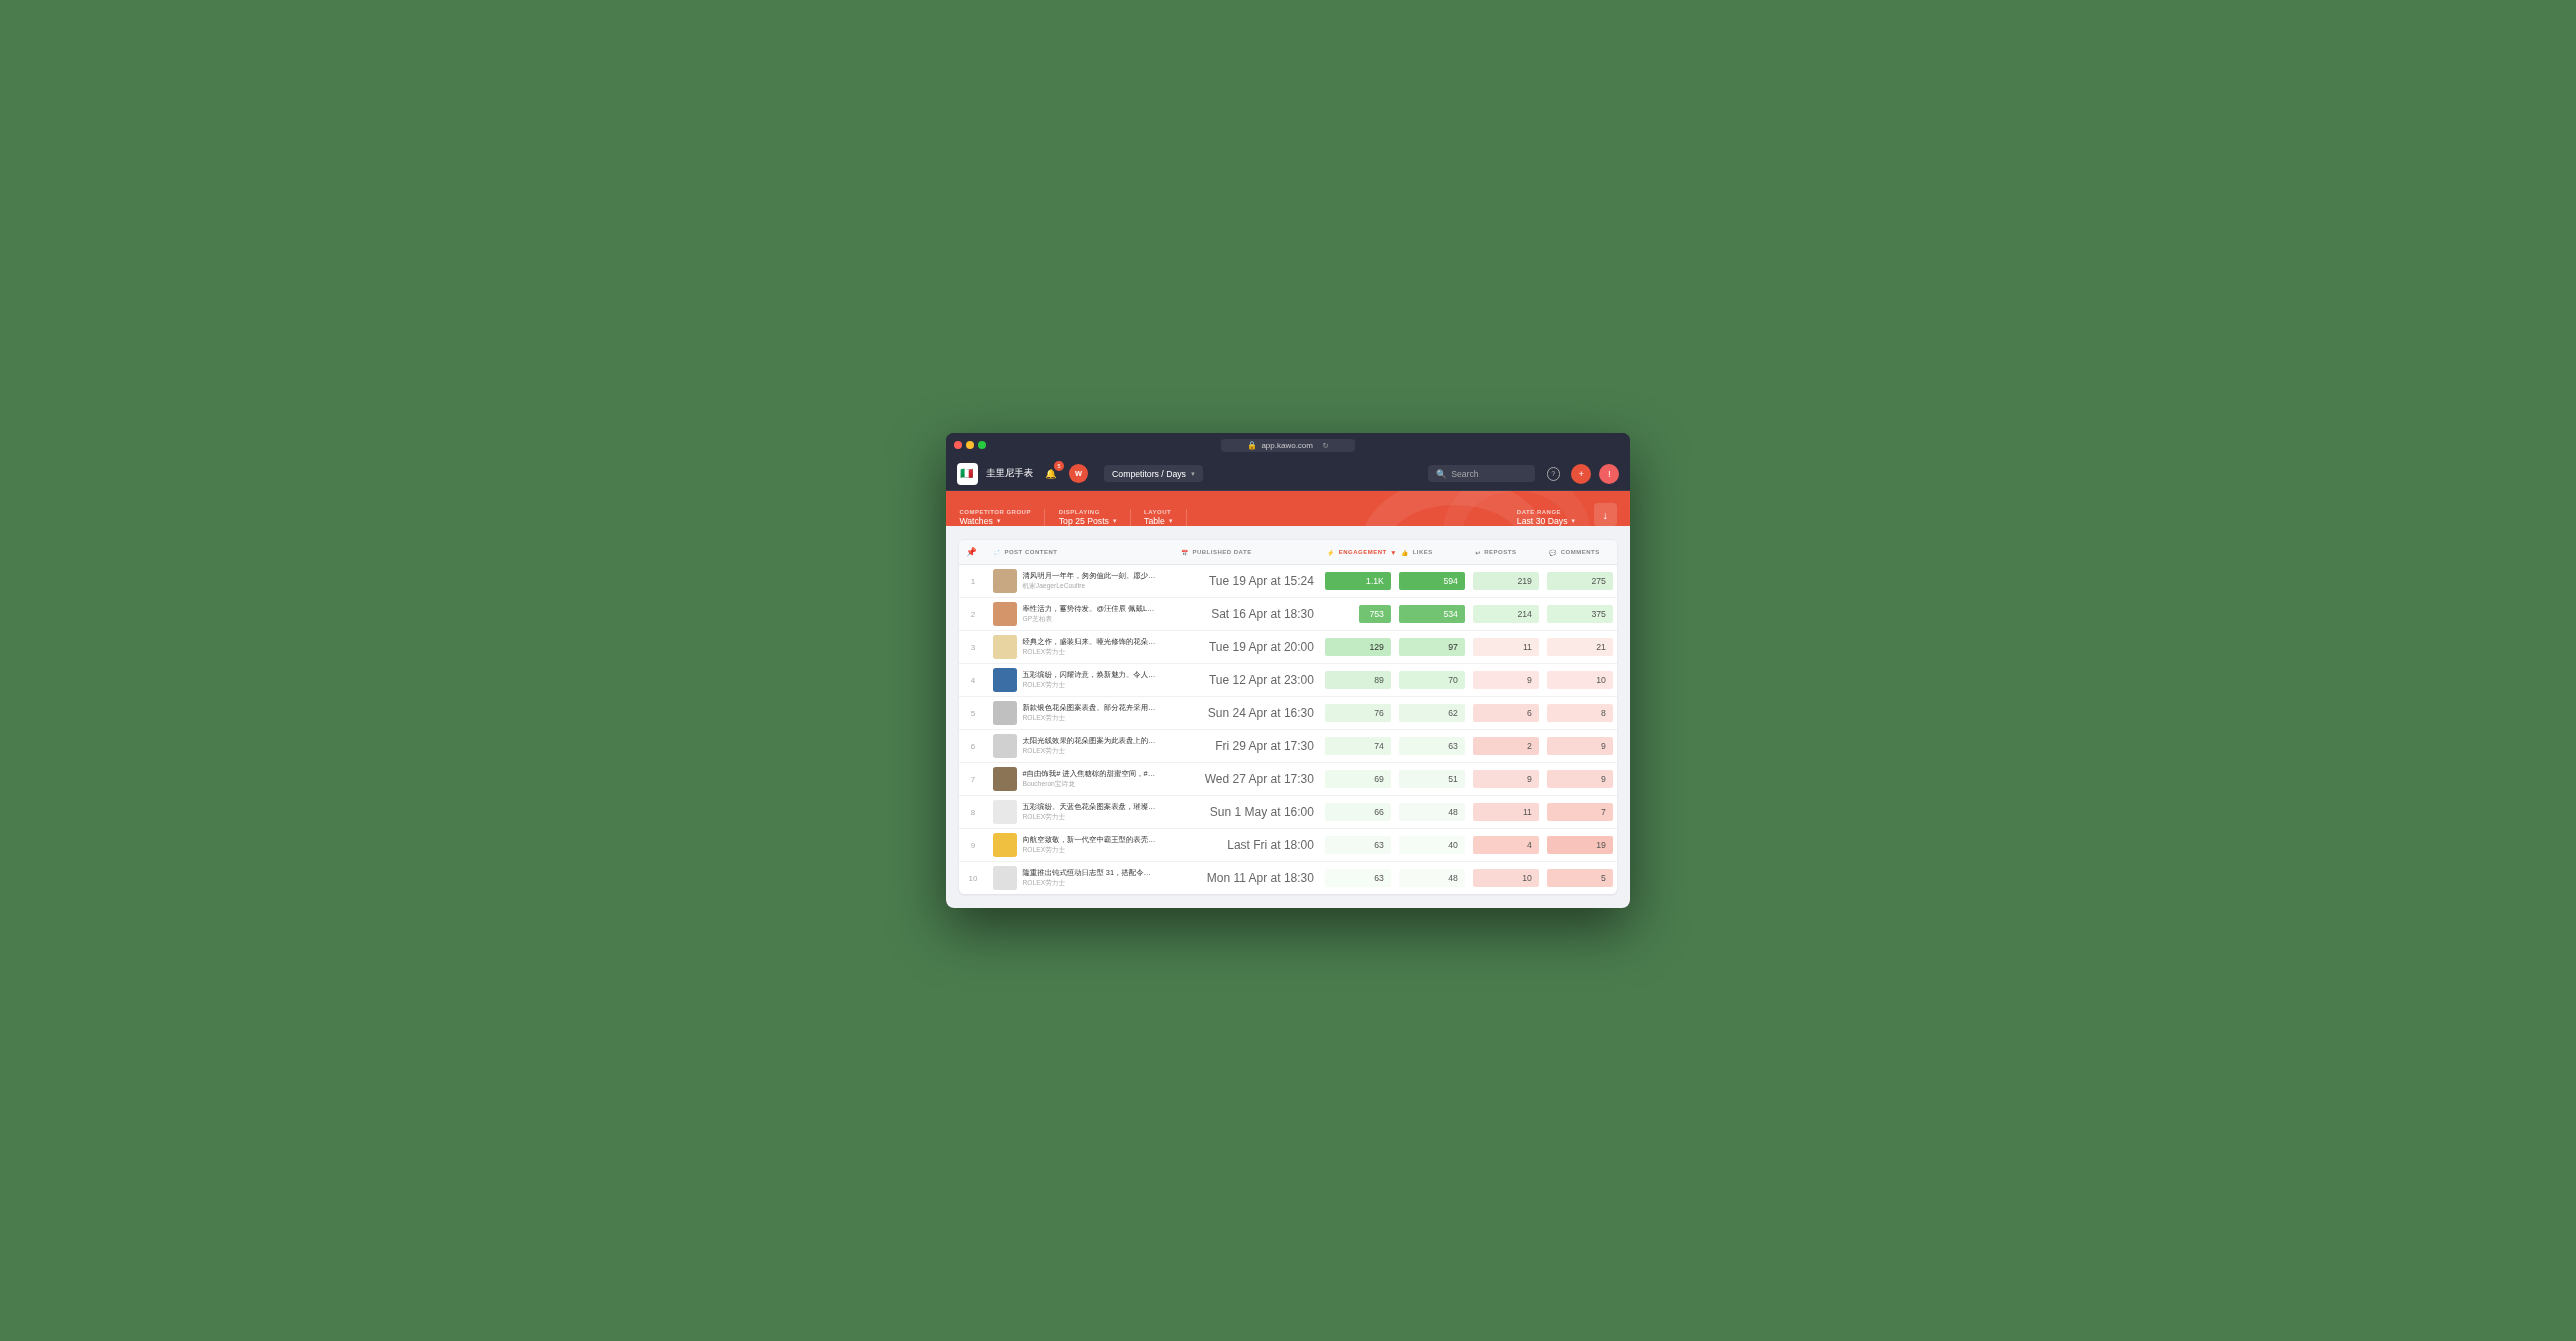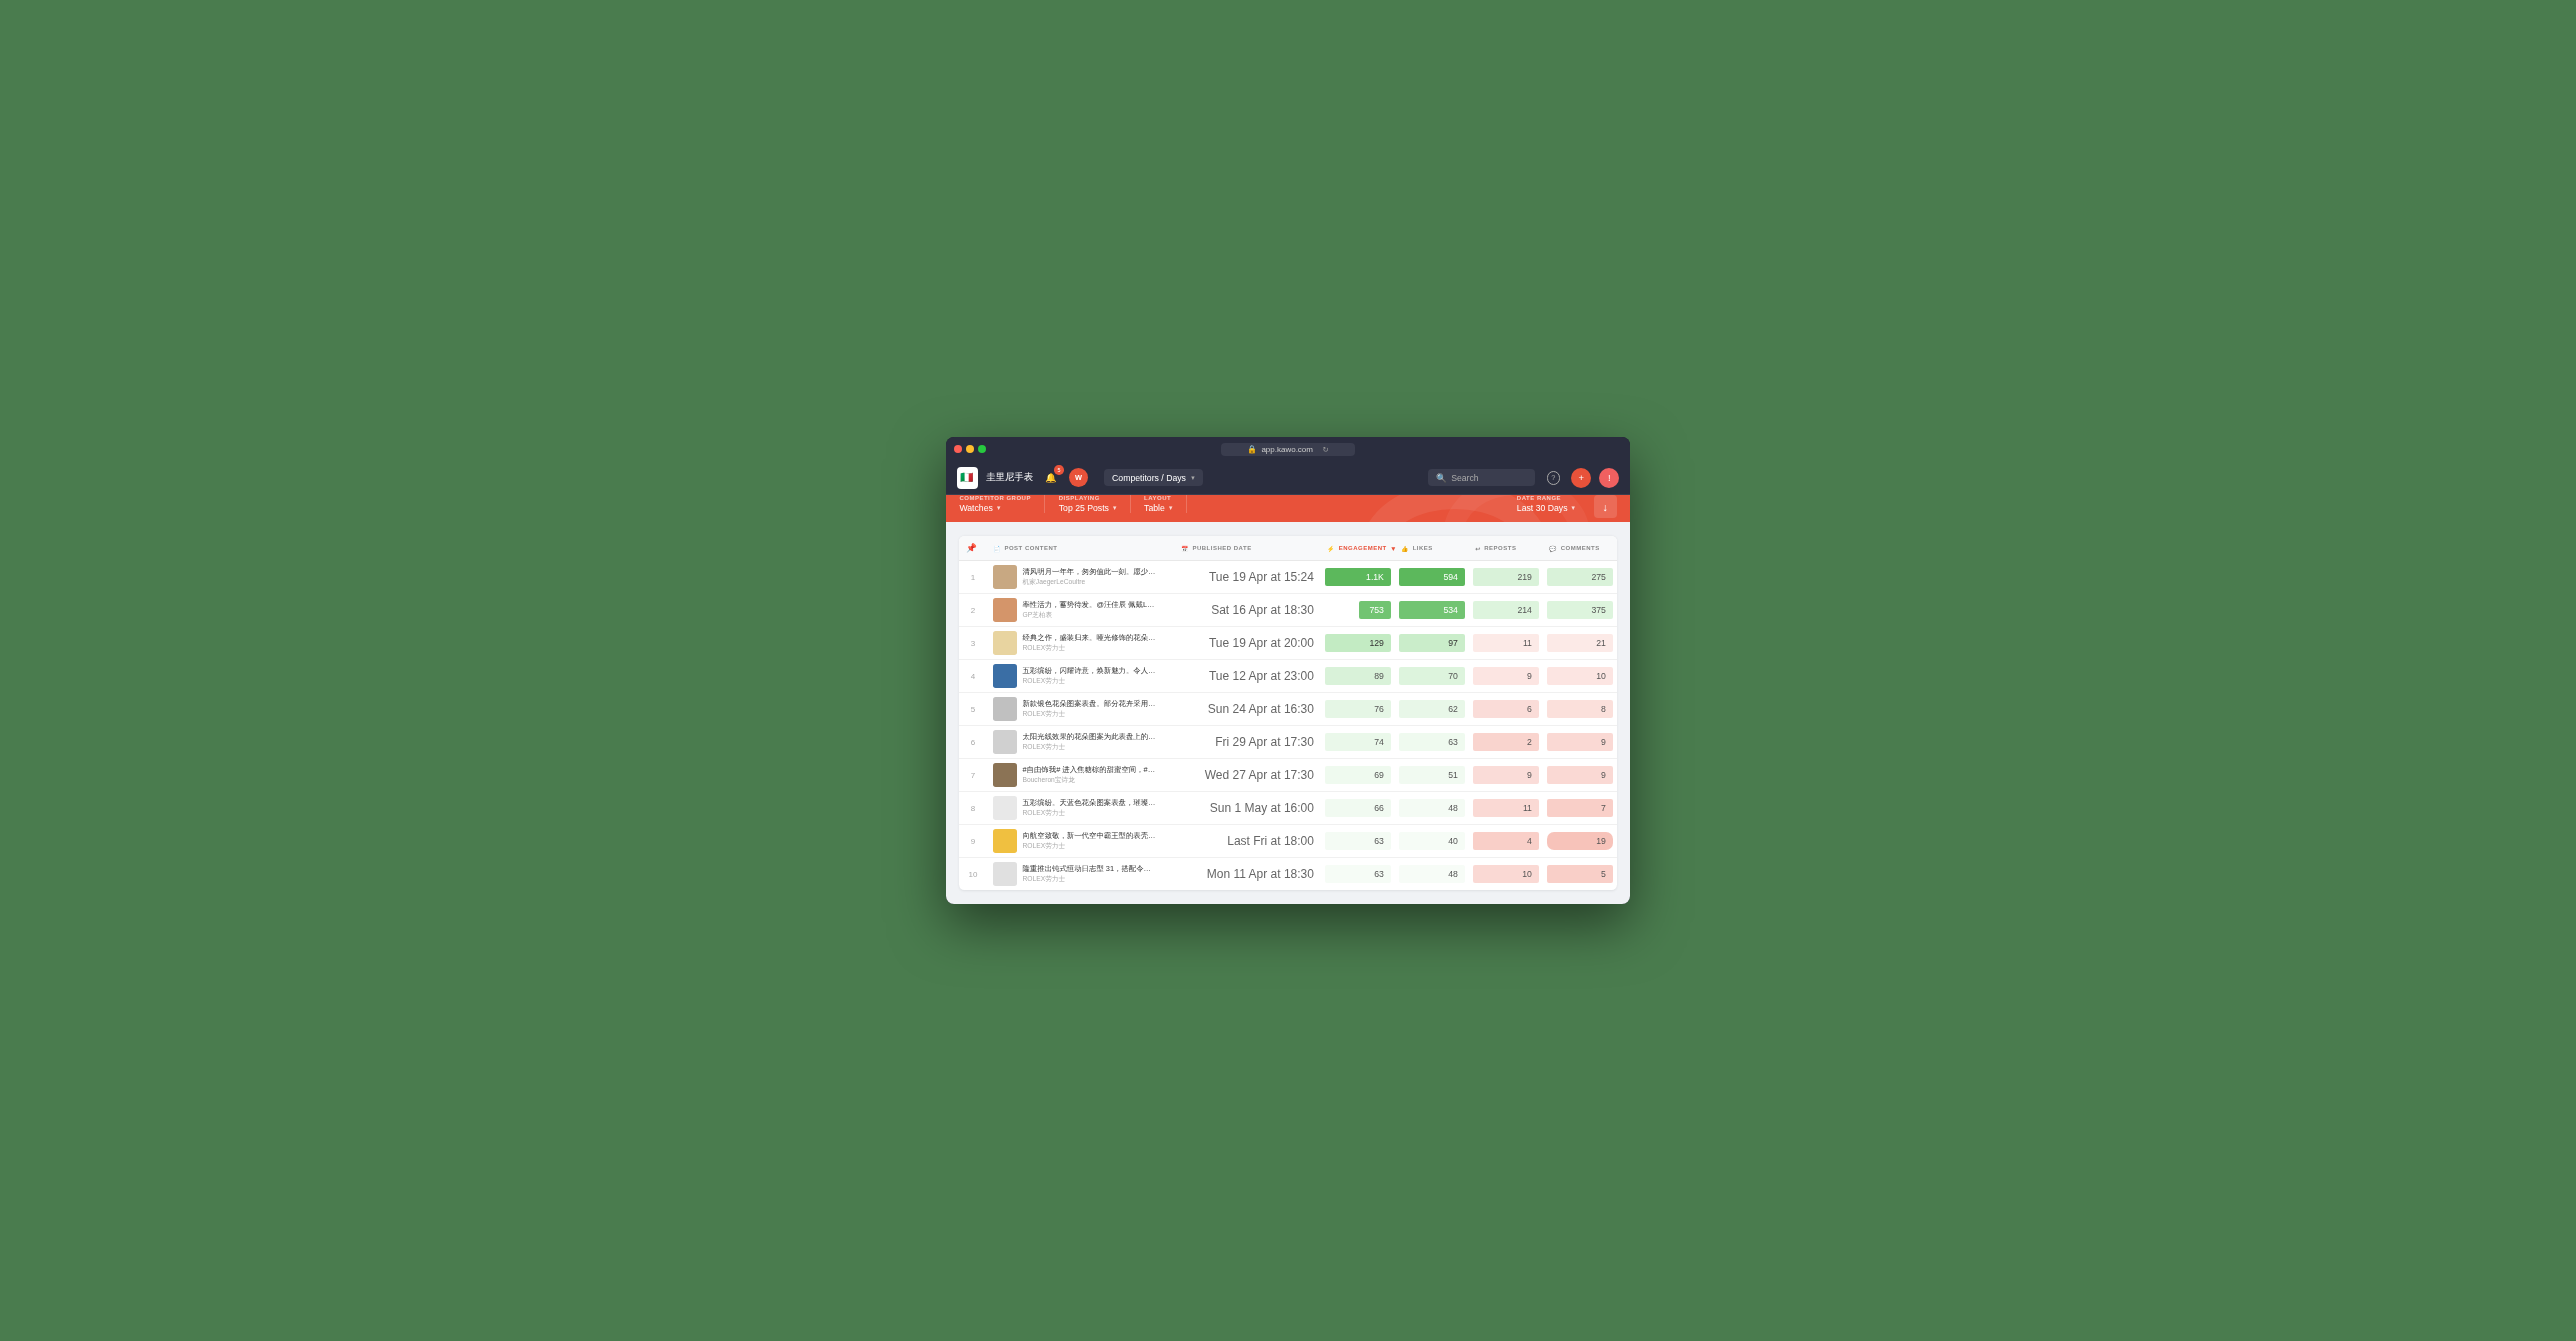--- a/index.html
+++ b/index.html
@@ -128,23 +128,23 @@
       align-items: center;
       justify-content: center;
       color: #aaa;
       font-size: 9.4px;
     }
     .header-icon-btn.red { background: #e8523a; color: #fff; }
     .header-icon-btn.pink { background: #f06060; color: #fff; }
     
     .filter-bar {
       background: #e8523a;
-      height: 27px;
-      display: flex;
-      align-items: flex-start;
+      height: 35px;
+      display: flex;
+      align-items: flex-end;
       padding: 0 13.4px;
       gap: 0;
       position: relative;
       overflow: hidden;
     }
     .filter-bar::after {
       content: '';
       position: absolute;
       right: 81px;
       top: -13.4px;
@@ -354,21 +354,21 @@
 
     
     .cm-1 { background: rgba(180,230,180,0.5); color: #555; }
     .cm-2 { background: rgba(180,230,180,0.45); color: #555; }
     .cm-3 { background: rgba(232,82,58,0.12); color: #555; }
     .cm-4 { background: rgba(232,82,58,0.15); color: #555; }
     .cm-5 { background: rgba(232,82,58,0.18); color: #555; }
     .cm-6 { background: rgba(232,82,58,0.22); color: #555; }
     .cm-7 { background: rgba(232,82,58,0.22); color: #555; }
     .cm-8 { background: rgba(232,82,58,0.28); color: #555; }
-    .cm-9 { background: rgba(232,82,58,0.35); color: #555; border-radius: 7px; }
+    .cm-9 { background: rgba(232,82,58,0.35); color: #555; }
     .cm-10 { background: rgba(232,82,58,0.28); color: #555; }
 
     .pin-icon { color: #bbb; font-size: 8.7px; text-align: center; }
   </style>
 </head>
 <body>
 
 <div class="mac-window">
 
   <div class="title-bar">

